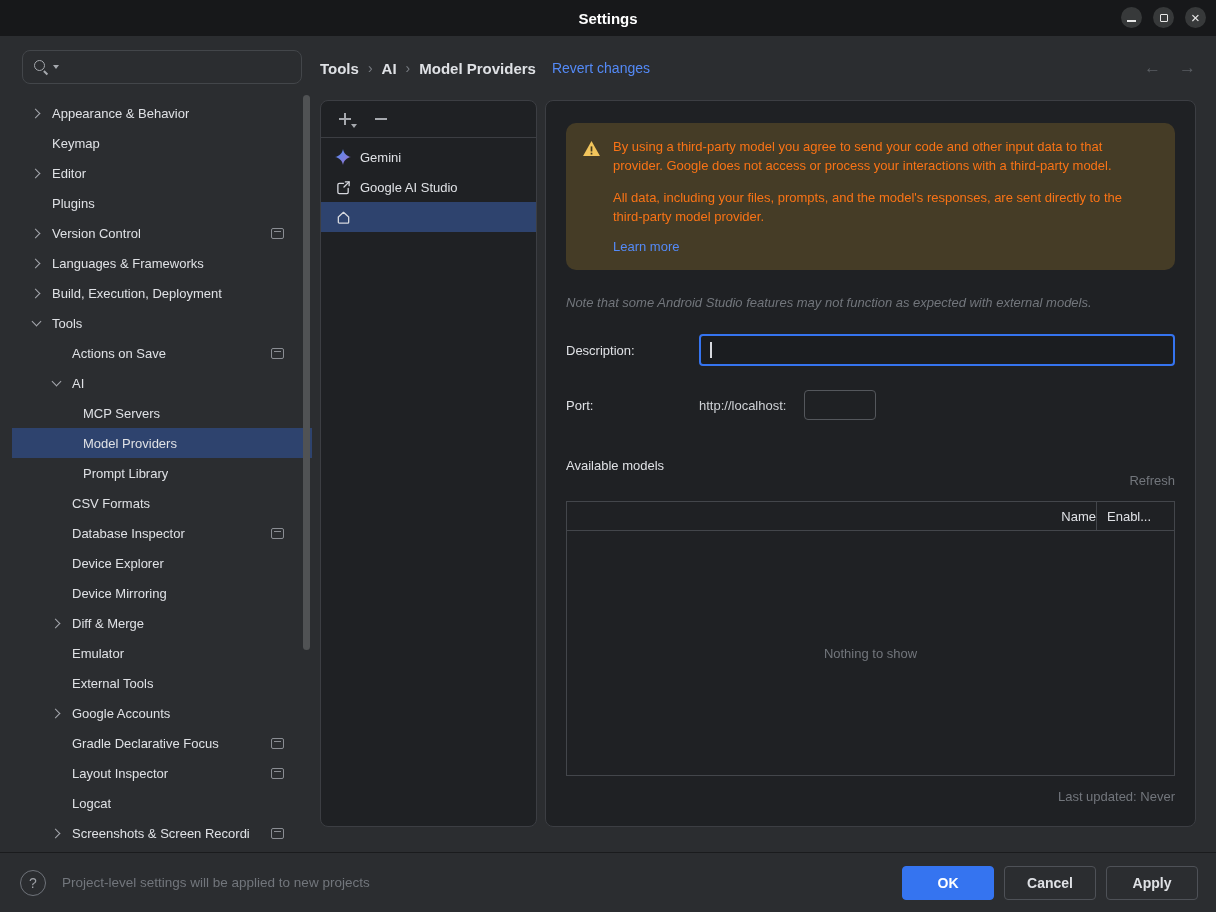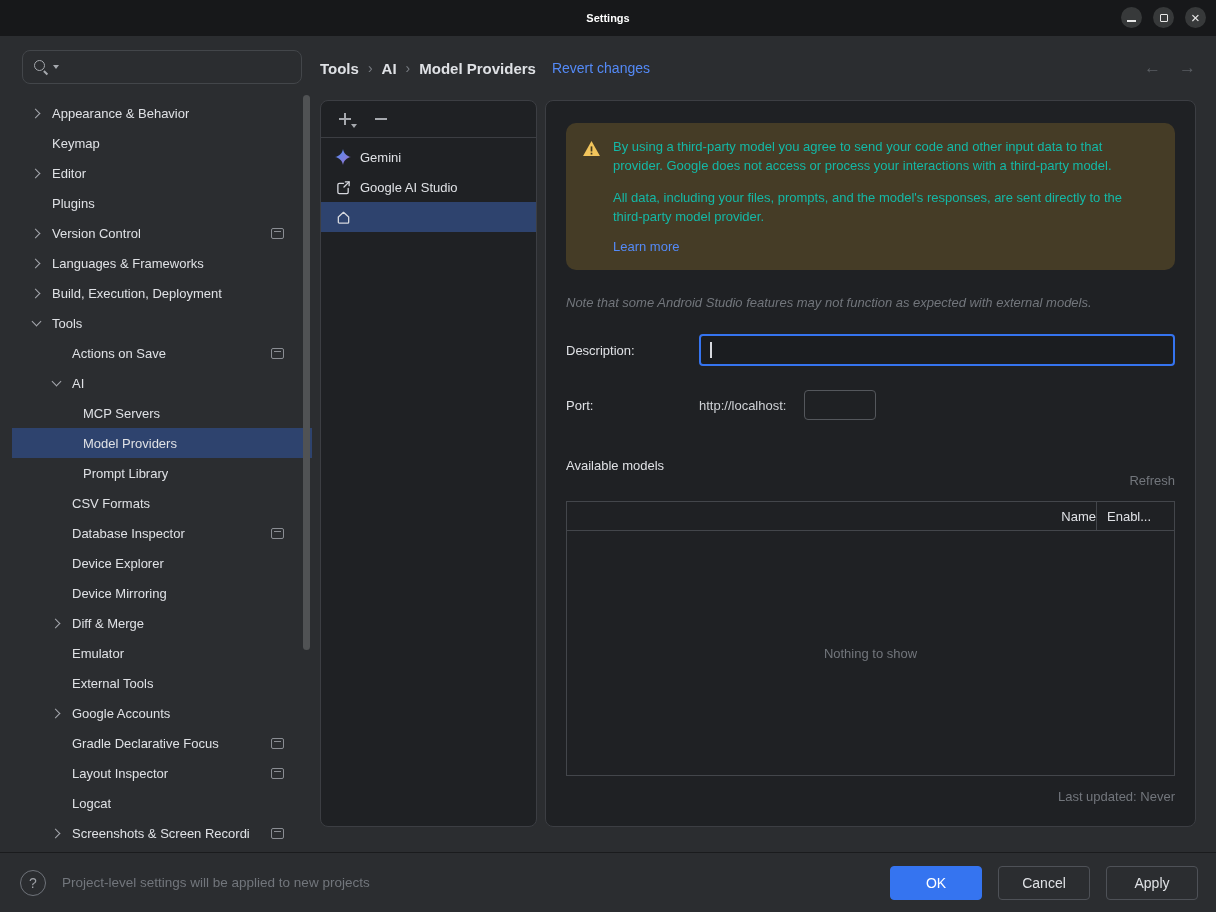--- a/index.html
+++ b/index.html
@@ -17,21 +17,21 @@
     --warn-bg:#453c26;
     --warn-icon:#f2c55c;
   }
   *{box-sizing:border-box;margin:0;padding:0;}
   html,body{width:1216px;height:912px;overflow:hidden;}
   body{font-family:"Liberation Sans","DejaVu Sans",sans-serif;font-size:13px;color:var(--txt);background:var(--bg-window);}
   .window{position:relative;width:1216px;height:912px;background:var(--bg-window);overflow:hidden;}
 
   
   .titlebar{position:absolute;top:0;left:0;right:0;height:36px;background:var(--bg-titlebar);display:flex;align-items:center;justify-content:center;}
-  .title{font-size:11px;font-weight:700;color:#ffffff;}
+  .title{font-size:15px;font-weight:700;color:#ffffff;}
   .win-controls{position:absolute;right:10px;top:7px;display:flex;gap:11px;}
   .wbtn{width:21px;height:21px;border-radius:50%;background:#37393a;display:flex;align-items:center;justify-content:center;cursor:pointer;}
   .wm-min{width:9px;height:2px;background:#e8e8e8;display:block;margin-top:6px;}
   .wm-max{width:8px;height:8px;border:1.5px solid #e8e8e8;border-radius:1px;display:block;}
   .wm-close{color:#e8e8e8;font-size:15px;line-height:1;}
 
   
   .bodyarea{position:absolute;top:36px;left:0;right:0;bottom:60px;}
 
   
@@ -79,21 +79,21 @@
   .icon-minus::after{content:"";position:absolute;left:2px;top:7px;width:12px;height:2px;background:var(--icon);}
   .plist{padding-top:4px;}
   .prow{height:30px;display:flex;align-items:center;gap:9px;padding-left:14px;cursor:pointer;}
   .prow.selrow{background:var(--sel);}
   .picon{width:16px;height:16px;display:flex;align-items:center;justify-content:center;flex:none;}
 
   
   .detail{flex:1;padding:0 20px;display:flex;flex-direction:column;overflow:hidden;}
   .warnbox{margin-top:22px;background:var(--warn-bg);border-radius:10px;padding:15px 20px 16px 16px;display:flex;gap:12px;}
   .warn-ic{flex:none;margin-top:2px;}
-  .warntext p{line-height:1.45;color:#14b8a6;}
+  .warntext p{line-height:1.45;color:#f97316;}
   .warntext .p2{margin-top:13px;}
   .learnmore{display:inline-block;margin-top:13px;color:var(--link);cursor:pointer;}
   .note{margin-top:25px;color:var(--txt-dim);font-style:italic;}
   .formrow{display:flex;align-items:center;margin-top:24px;}
   .flabel{width:133px;flex:none;color:var(--txt);}
   .desc-wrap{position:relative;flex:1;}
   .desc-input{width:100%;height:32px;background:#1b1d20;border:2px solid var(--accent);border-radius:4px;color:var(--txt);font:inherit;padding:0 10px;outline:none;}
   .caret{position:absolute;left:11px;top:8px;width:1.5px;height:16px;background:#d8dadf;animation:blink 1s steps(1) infinite;}
   @keyframes blink{50%{opacity:0;}}
   .port-prefix{color:#cfd2d6;margin-right:18px;}
@@ -104,21 +104,21 @@
   .thead{height:29px;display:flex;align-items:center;border-bottom:1px solid #43464b;}
   .th-name{flex:1;padding-left:14px;color:var(--txt);text-align:right;}
   .th-enabled{width:78px;flex:none;border-left:1px solid #43464b;height:100%;display:flex;align-items:center;padding-left:10px;color:var(--txt);white-space:nowrap;overflow:hidden;}
   .tbody{height:244px;display:flex;align-items:center;justify-content:center;color:var(--txt-dim);}
   .lastupd{margin-top:13px;text-align:right;color:var(--txt-dim);}
 
   
   .footer{position:absolute;left:0;right:0;bottom:0;height:60px;background:var(--bg-window);border-top:1px solid #1a1b1d;display:flex;align-items:center;padding:0 18px 0 20px;}
   .helpbtn{width:26px;height:26px;border-radius:50%;border:1.5px solid #6f737a;color:#9da0a6;display:flex;align-items:center;justify-content:center;font-size:14px;cursor:pointer;flex:none;}
   .hint{margin-left:16px;color:var(--txt-dim);font-size:13.5px;}
-  .fbtns{margin-left:auto;display:flex;gap:16px;}
+  .fbtns{margin-left:auto;display:flex;gap:10px;font-weight:bold;}
   .btn{min-width:92px;height:34px;border-radius:4px;font:inherit;font-size:14px;cursor:pointer;display:flex;align-items:center;justify-content:center;padding:0 18px;}
   .btn.primary{background:var(--accent);border:1px solid var(--accent);color:#ffffff;}
   .btn.secondary{background:transparent;border:1px solid #4e5157;color:var(--txt);}
 </style>
 </head>
 <body>
 
 <div class="window">
 
   <div class="titlebar">

